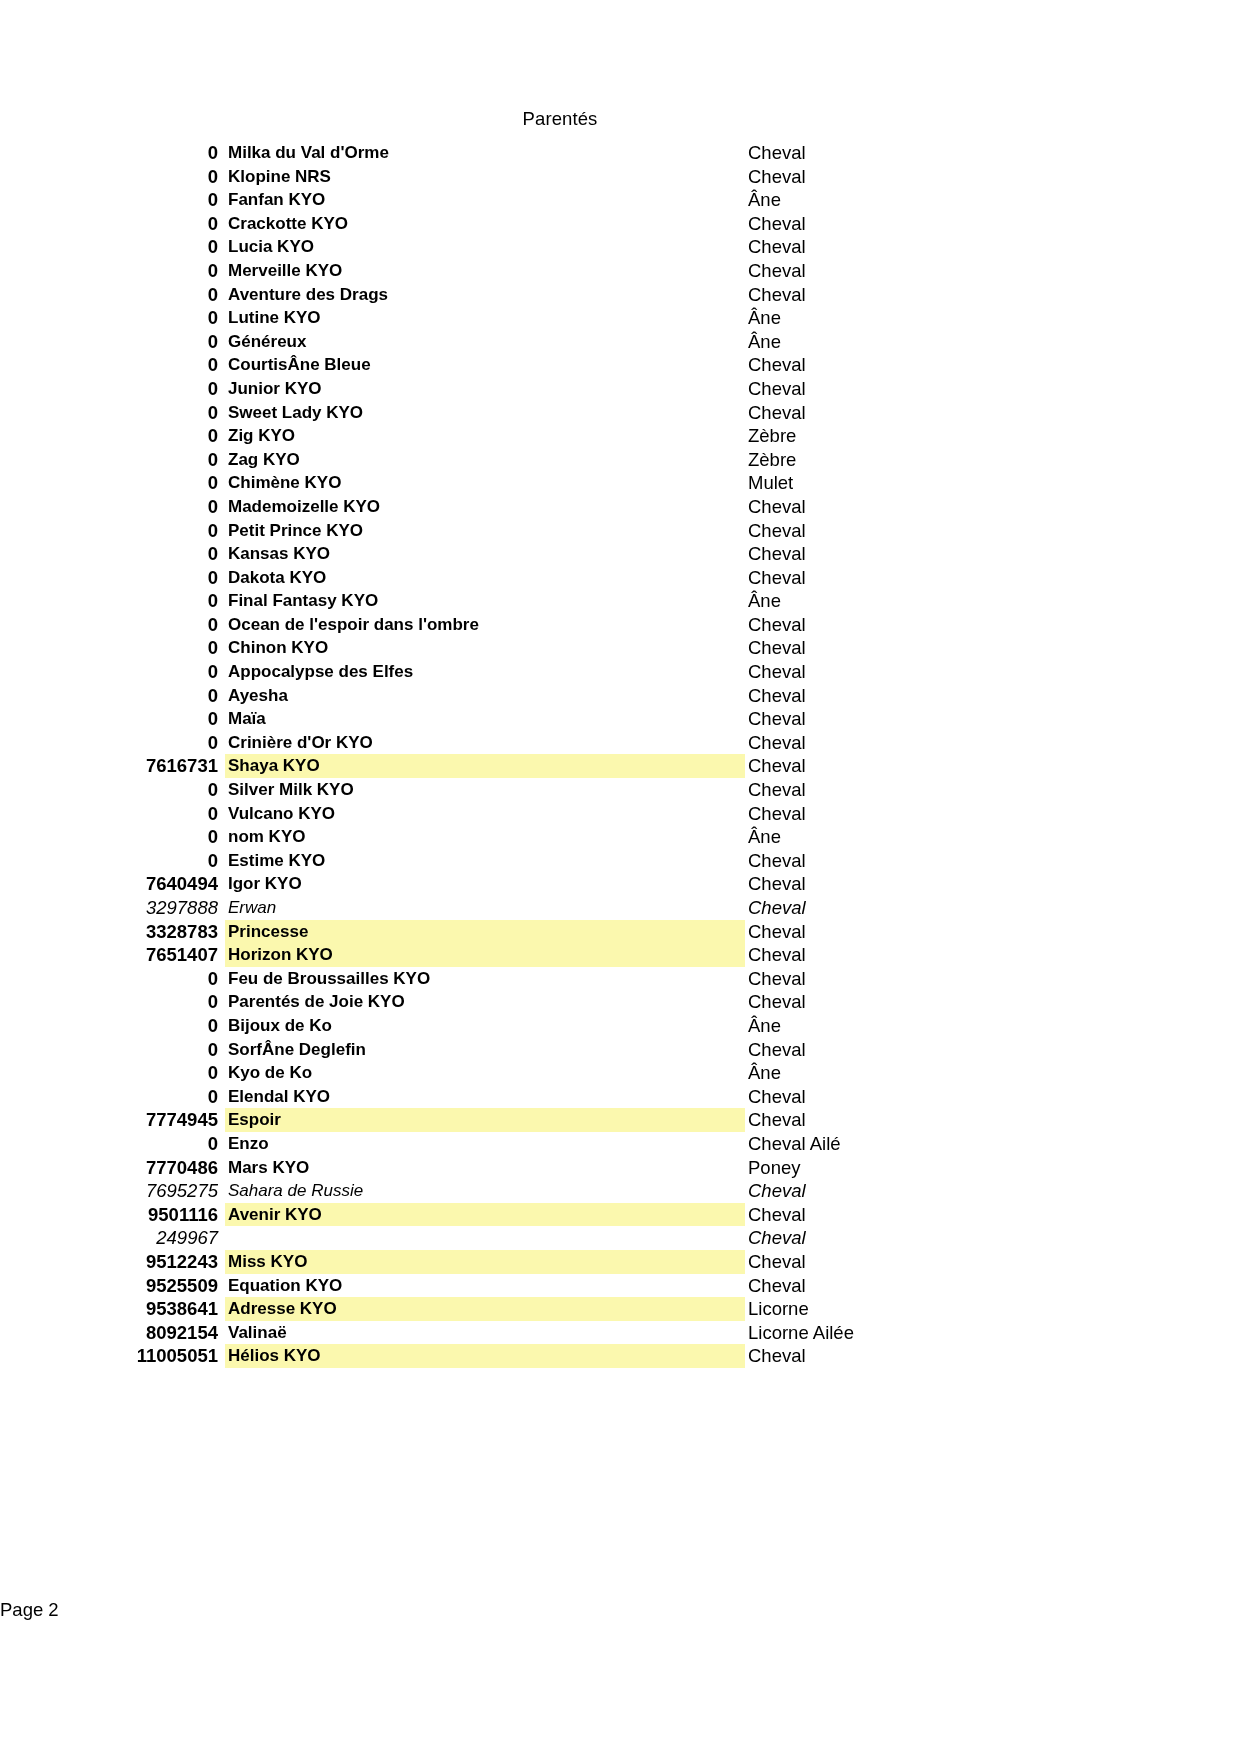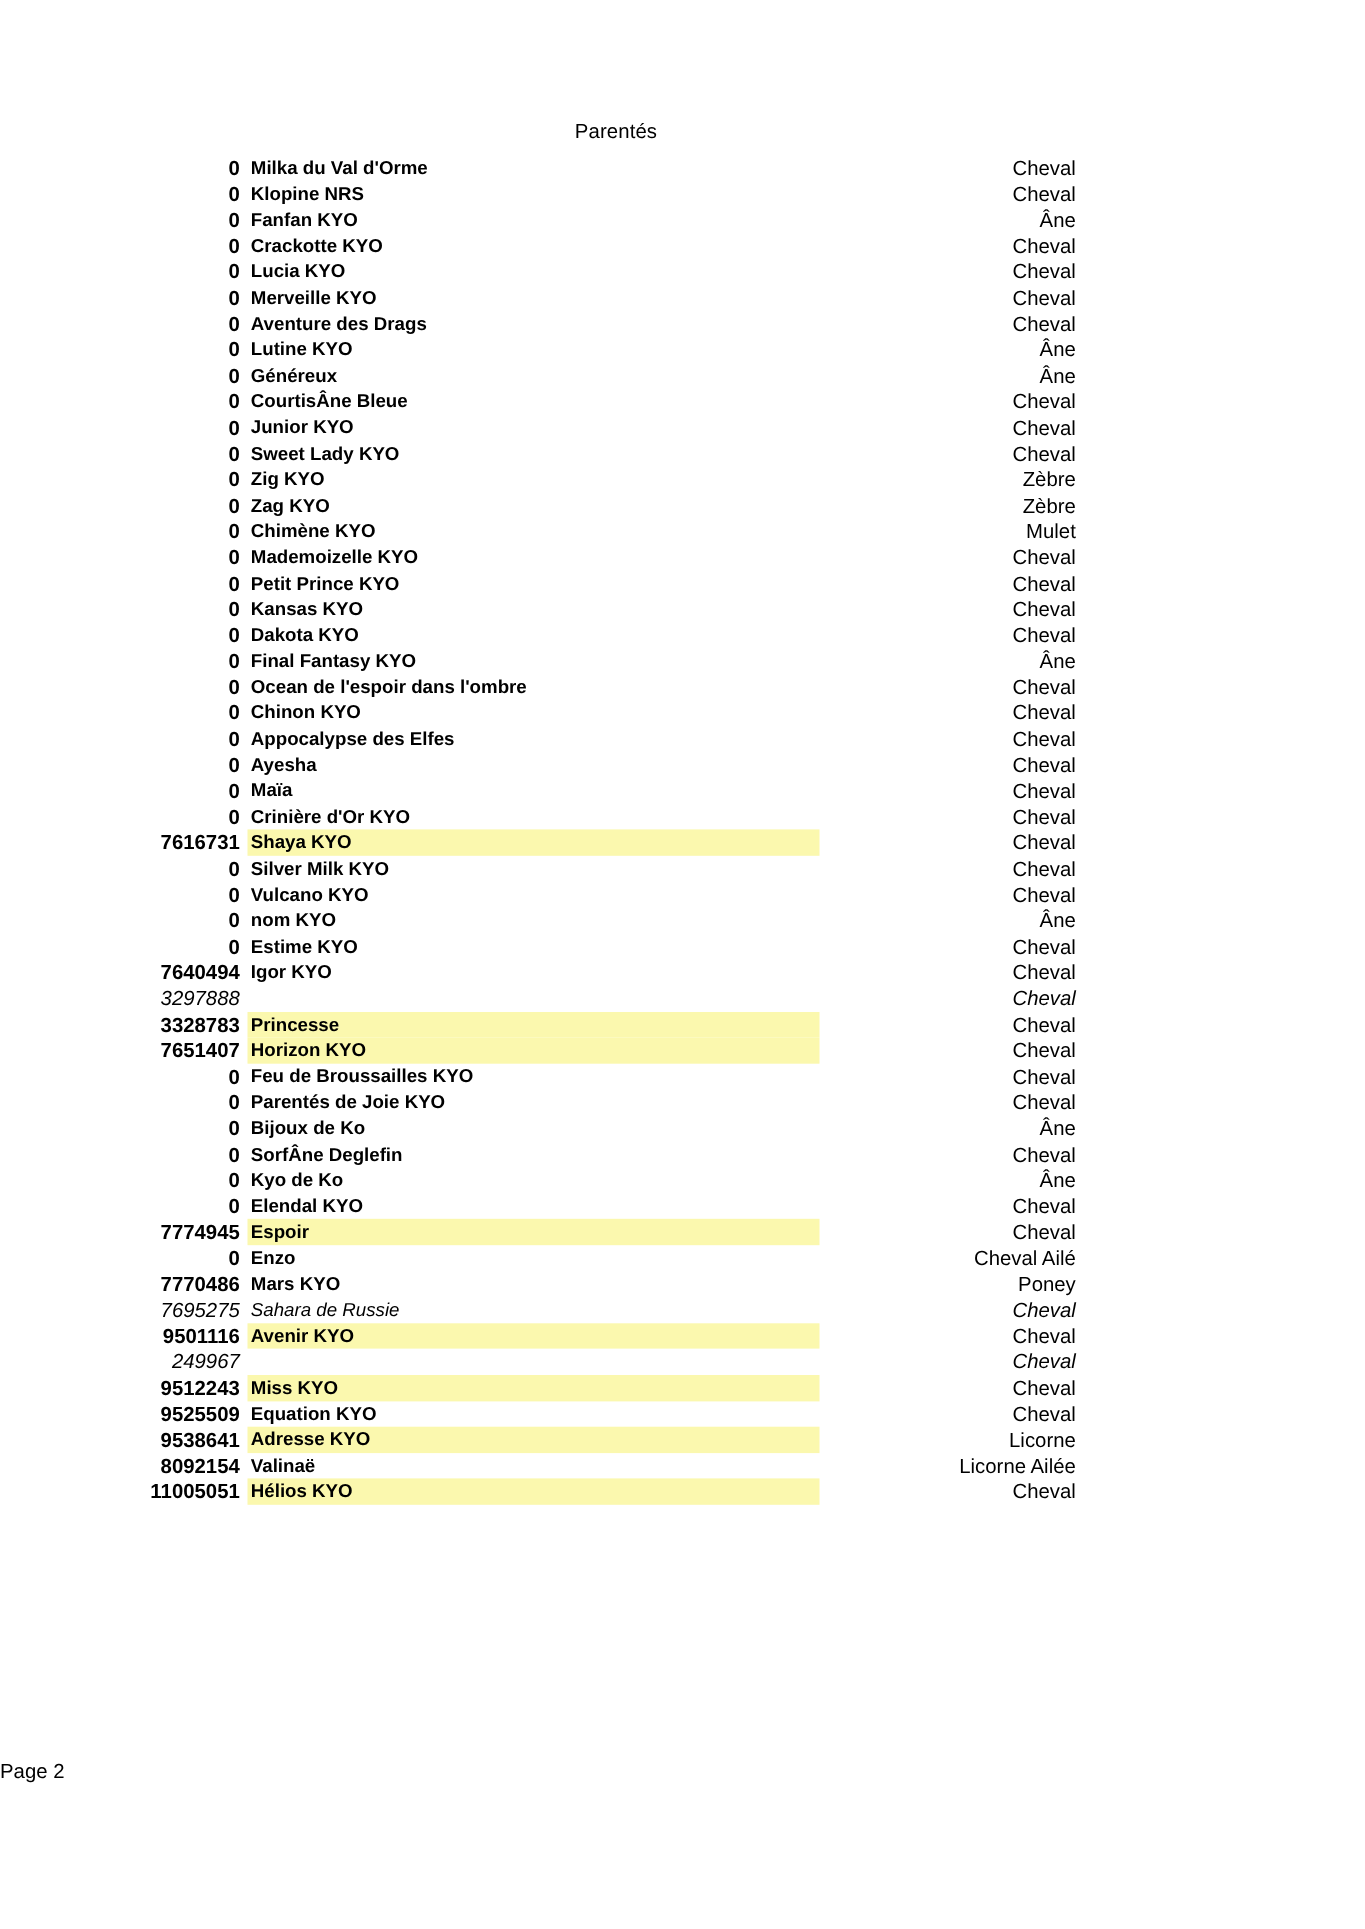--- a/index.html
+++ b/index.html
@@ -82,21 +82,21 @@
     left: 228px;
     width: 520px;
     text-align: left;
     font-weight: bold;
     font-size: 17px;
   }
 
   .c-species {
     left: 748px;
     width: 230px;
-    text-align: right;
+    text-align: left;
     font-weight: normal;
     font-size: 18.5px;
   }
 
   
   .row.italic .c-id,
   .row.italic .c-name,
   .row.italic .c-species {
     font-style: italic;
     font-weight: normal;
@@ -277,20 +277,21 @@
         <div class="cell c-name">Estime KYO</div>
         <div class="cell c-species">Cheval</div>
       </div>
       <div class="row">
         <div class="cell c-id">7640494</div>
         <div class="cell c-name">Igor KYO</div>
         <div class="cell c-species">Cheval</div>
       </div>
       <div class="row italic">
         <div class="cell c-id">3297888</div>
+        <div class="cell c-name">Erwan</div>
         <div class="cell c-species">Cheval</div>
       </div>
       <div class="row">
         <div class="hl" style="background: rgb(251, 248, 174);"></div>
         <div class="cell c-id">3328783</div>
         <div class="cell c-name">Princesse</div>
         <div class="cell c-species">Cheval</div>
       </div>
       <div class="row">
         <div class="hl" style="background: rgb(251, 248, 174);"></div>

